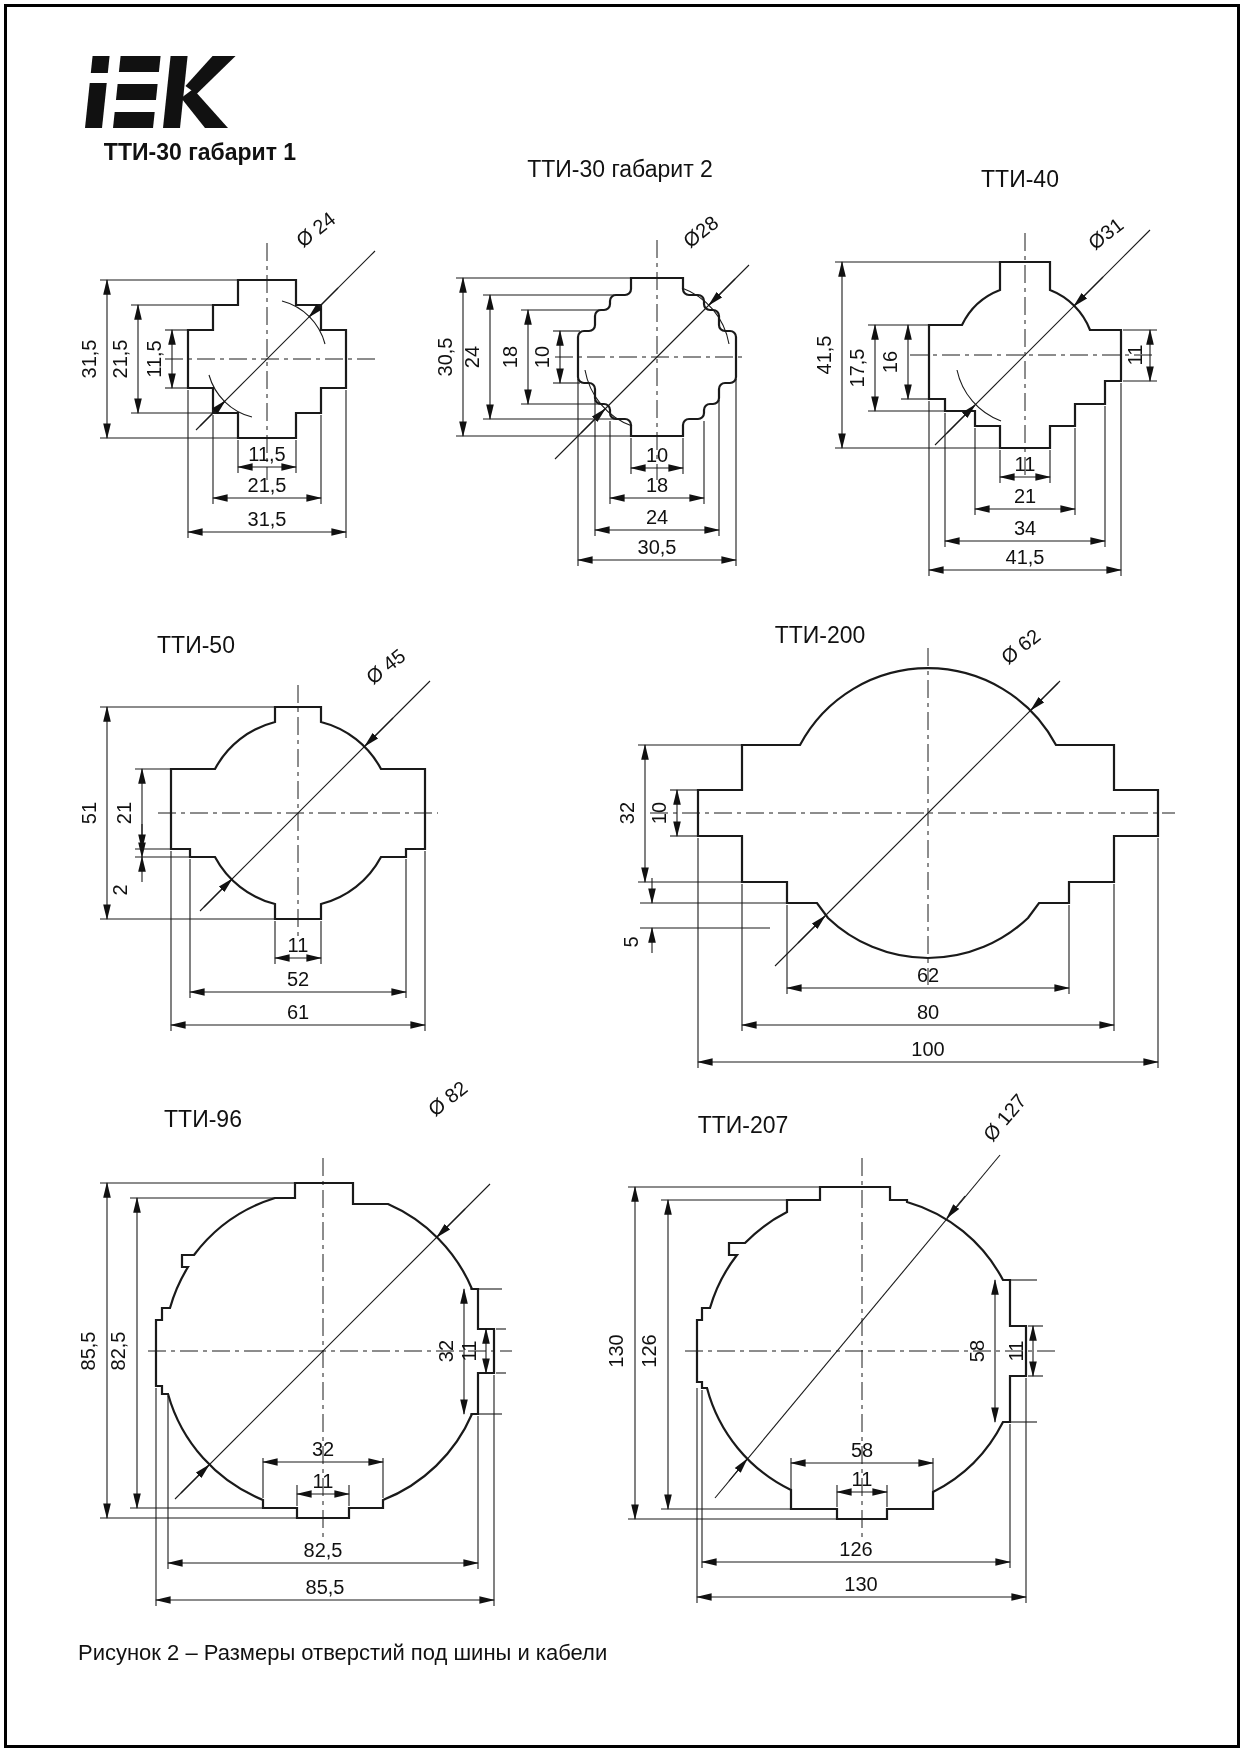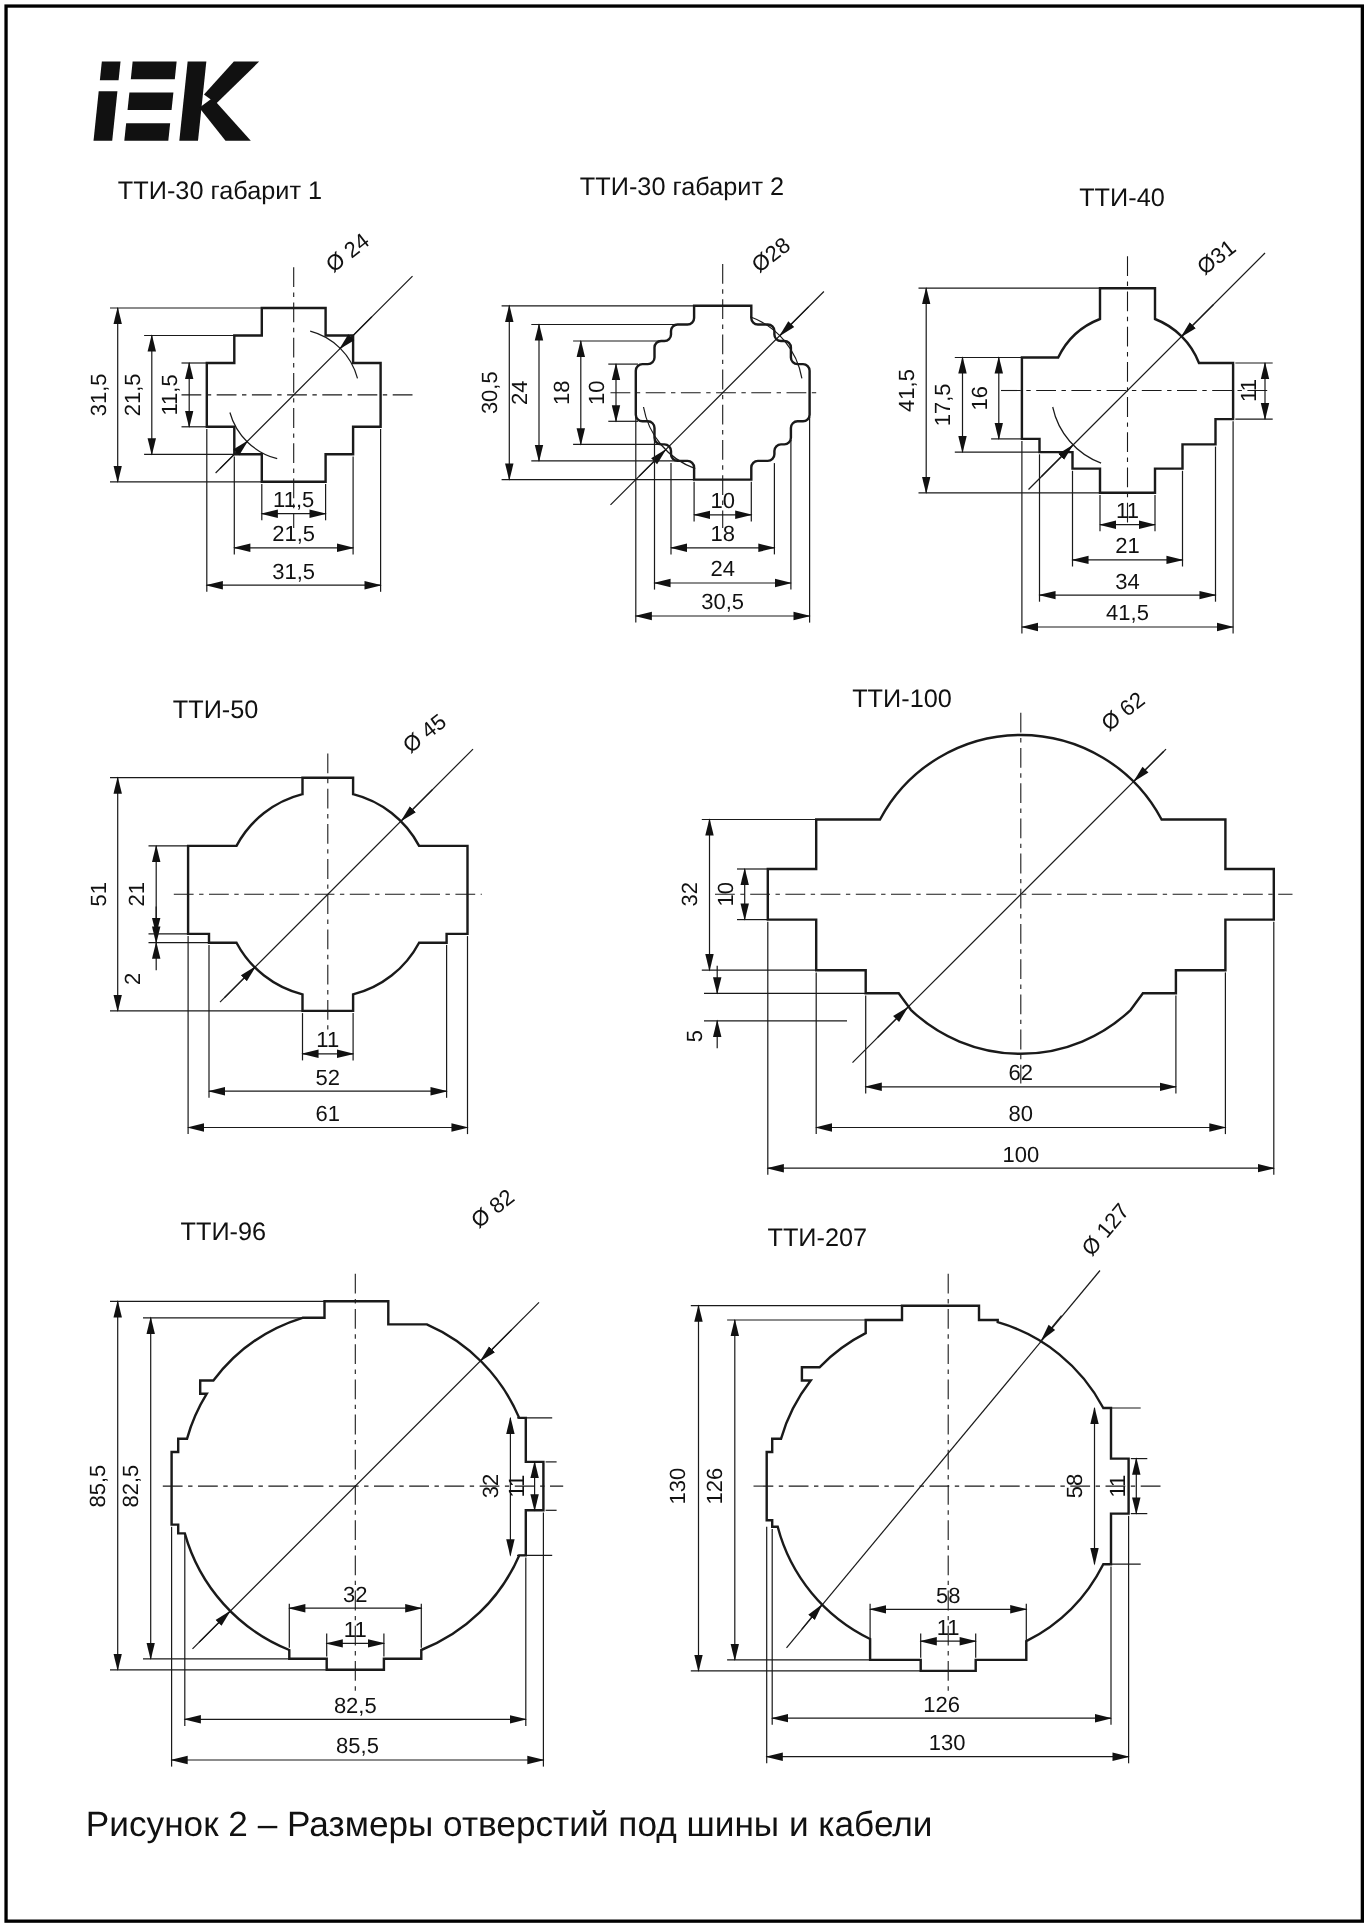--- a/index.html
+++ b/index.html
@@ -1,19 +1,19 @@
 <!DOCTYPE html>
 <html><head>
 <meta charset="utf-8">
 <style>
   html,body{margin:0;padding:0;background:#fff;}
   body{width:1244px;height:1752px;position:relative;font-family:"Liberation Sans",sans-serif;color:#111;overflow:hidden;}
   .frame{position:absolute;left:4px;top:4px;right:4px;bottom:4px;border:3px solid #000;pointer-events:none;}
   .dtitle{position:absolute;transform:translateX(-50%);font-size:23px;white-space:nowrap;color:#111;}
-  .caption{position:absolute;left:78px;top:1640px;font-size:32px;color:#111;}
+  .caption{position:absolute;left:78px;top:1640px;font-size:22px;color:#111;}
   svg{position:absolute;overflow:visible;}
   .ol{fill:none;stroke:#1a1a1a;stroke-width:2.2;stroke-linejoin:miter;}
   .cl{fill:none;stroke:#1a1a1a;stroke-width:1;stroke-dasharray:18 5 4 5;}
   .tn{fill:none;stroke:#1a1a1a;stroke-width:1.1;}
   .dt{fill:#111;font-size:20px;text-anchor:middle;font-family:"Liberation Sans",sans-serif;}
   .logo{fill:#111;}
 </style>
 </head>
 <body>
 
@@ -25,25 +25,25 @@
     <rect x="8" y="27" width="17" height="45"></rect>
     <rect x="36" y="0" width="40" height="16"></rect>
     <rect x="36" y="28" width="40" height="16"></rect>
     <rect x="36" y="56" width="40" height="16"></rect>
     <rect x="86" y="0" width="17" height="72"></rect>
     <polygon points="104,30 128,0 151,0 116,38"></polygon>
     <polygon points="112,33 151,72 128,72 101,42"></polygon>
   </g>
 </svg>
 
-<div class="dtitle" style="left:200px;top:160px;">ТТИ-30 габарит 1</div>
+<div class="dtitle" style="left:200px;top:139px;font-weight:bold;">ТТИ-30 габарит 1</div>
 <div class="dtitle" style="left:620px;top:156px;">ТТИ-30 габарит 2</div>
 <div class="dtitle" style="left:1020px;top:166px;">ТТИ-40</div>
 <div class="dtitle" style="left:196px;top:632px;">ТТИ-50</div>
-<div class="dtitle" style="left:820px;top:622px;">ТТИ-100</div>
+<div class="dtitle" style="left:820px;top:622px;">ТТИ-200</div>
 <div class="dtitle" style="left:203px;top:1106px;">ТТИ-96</div>
 <div class="dtitle" style="left:743px;top:1112px;">ТТИ-207</div>
 
 <svg style="left:70px;top:195px;" width="330" height="350" viewBox="0 0 330 350">
   <defs>
       <marker id="ar1" viewBox="0 0 14 8" refX="13" refY="4" markerWidth="16" markerHeight="9" orient="auto-start-reverse" markerUnits="userSpaceOnUse">
         <path d="M14 4 L0 0.6 L0 7.4 Z" fill="#111"></path>
       </marker>
     </defs>
   <line class="cl" x1="197" y1="48" x2="197" y2="285"></line>

